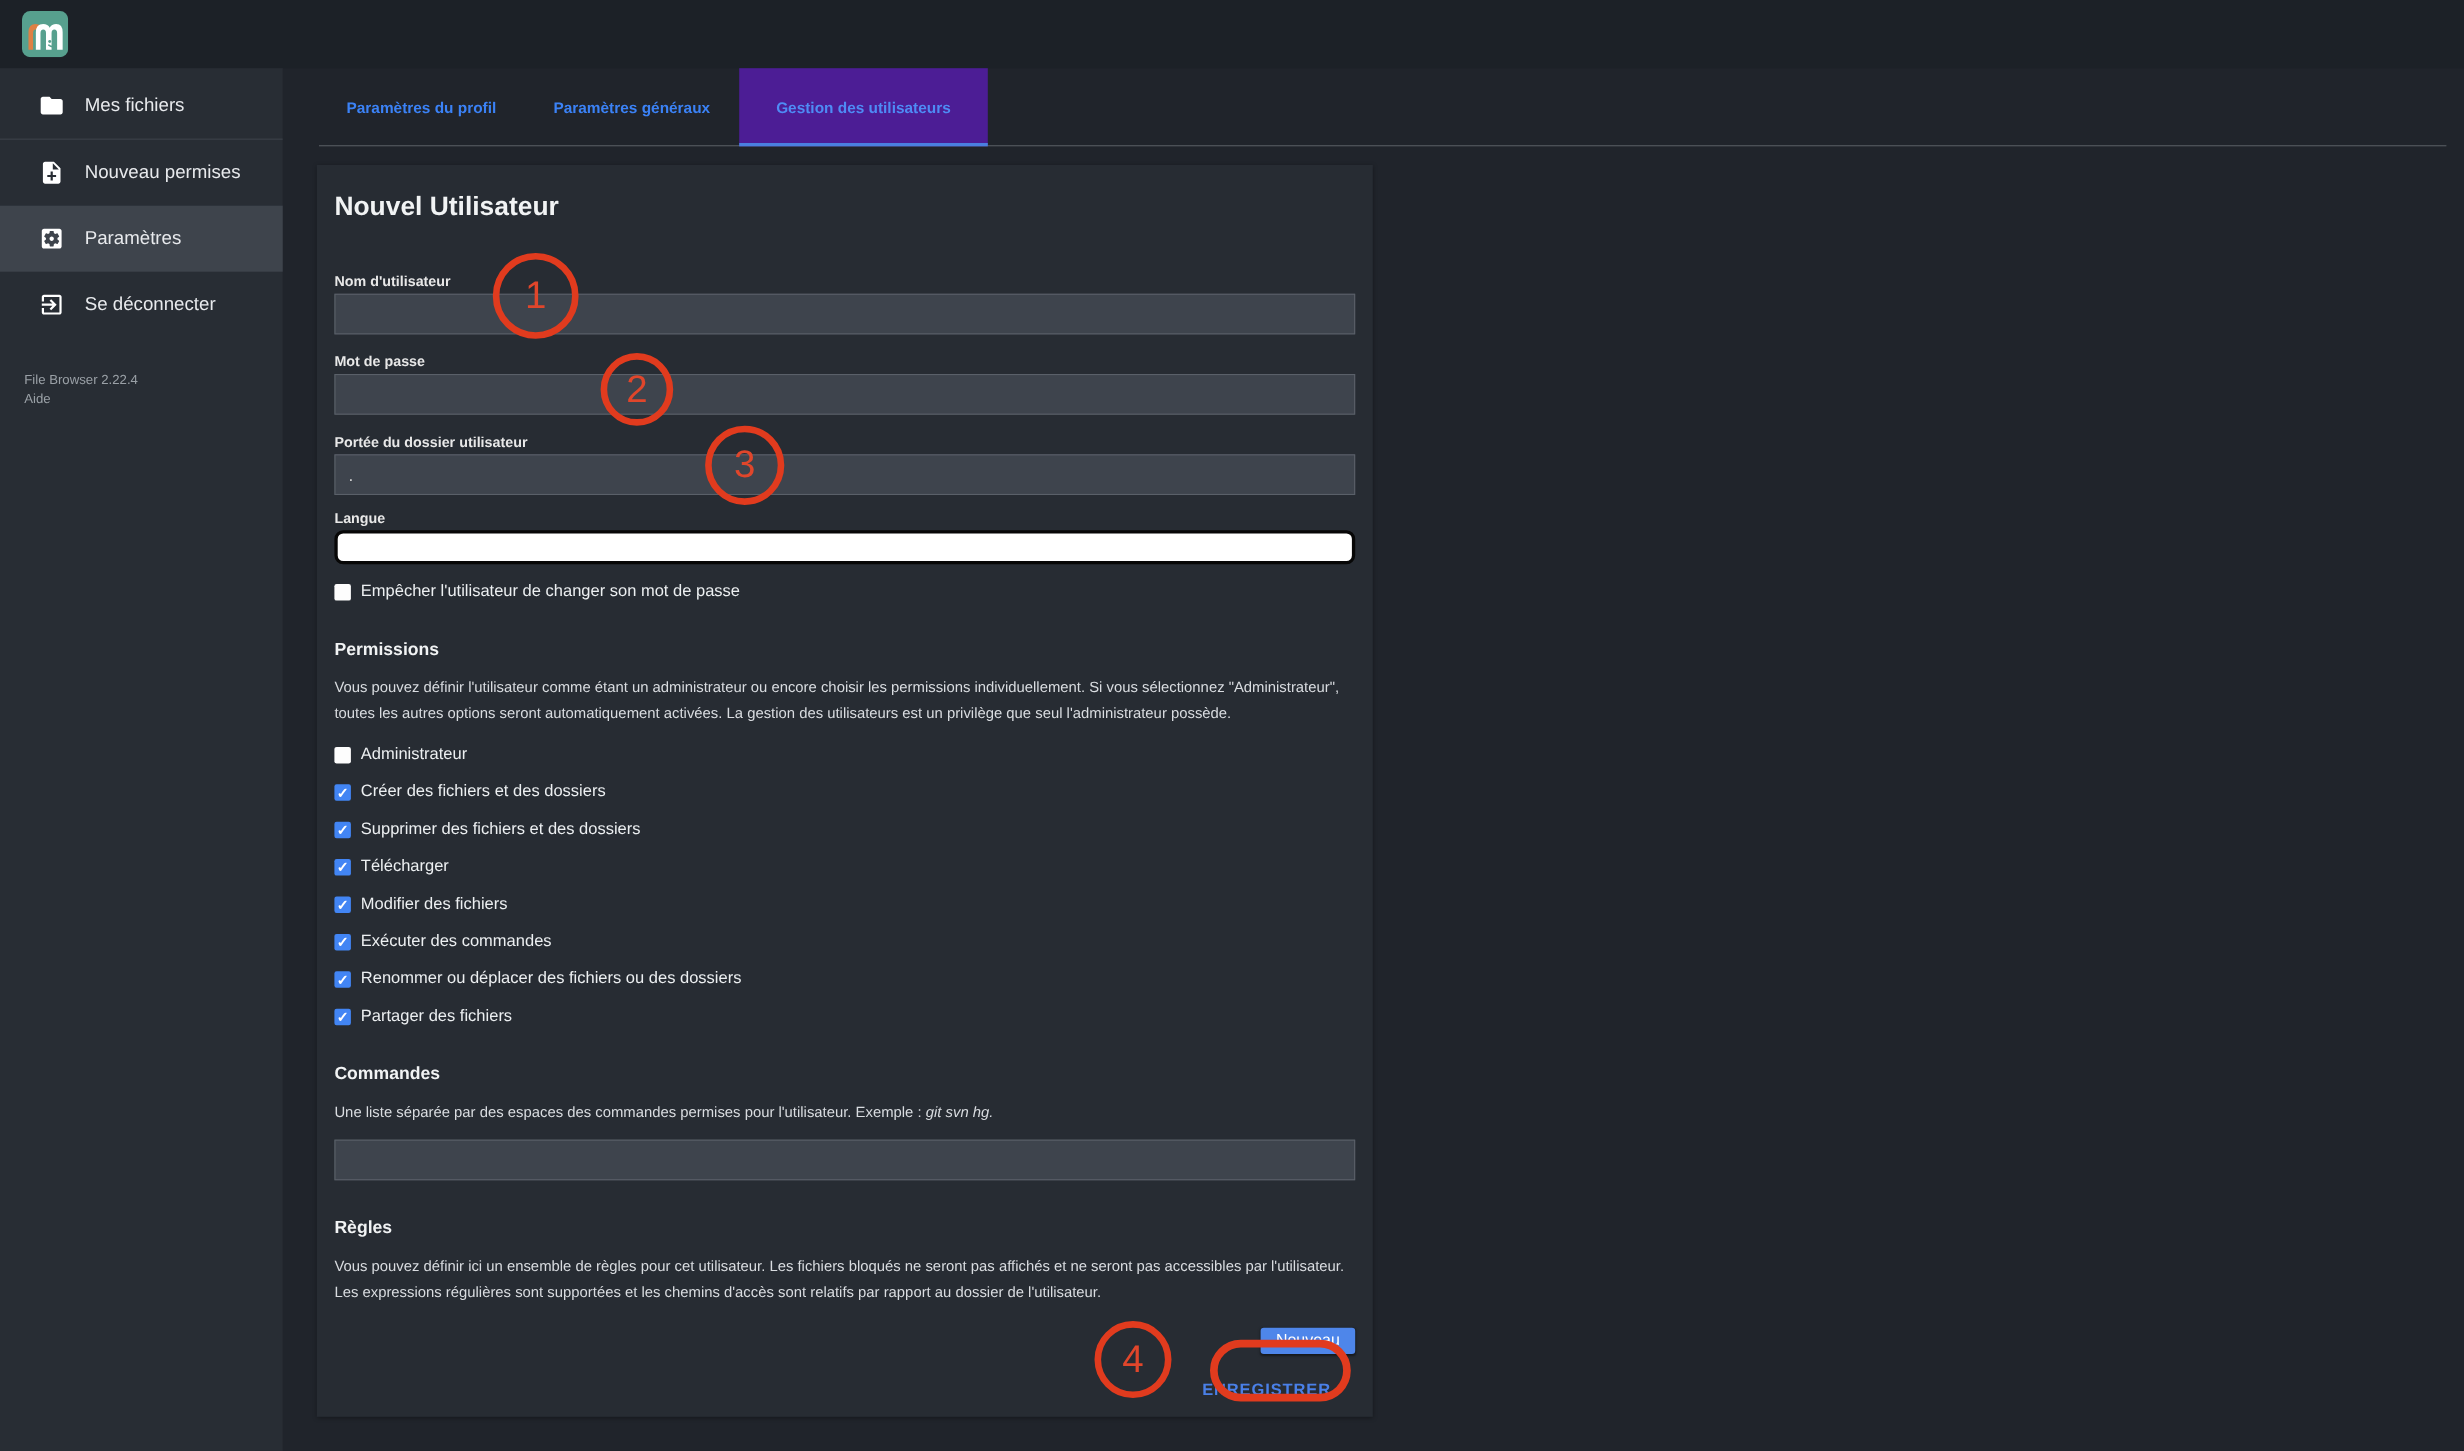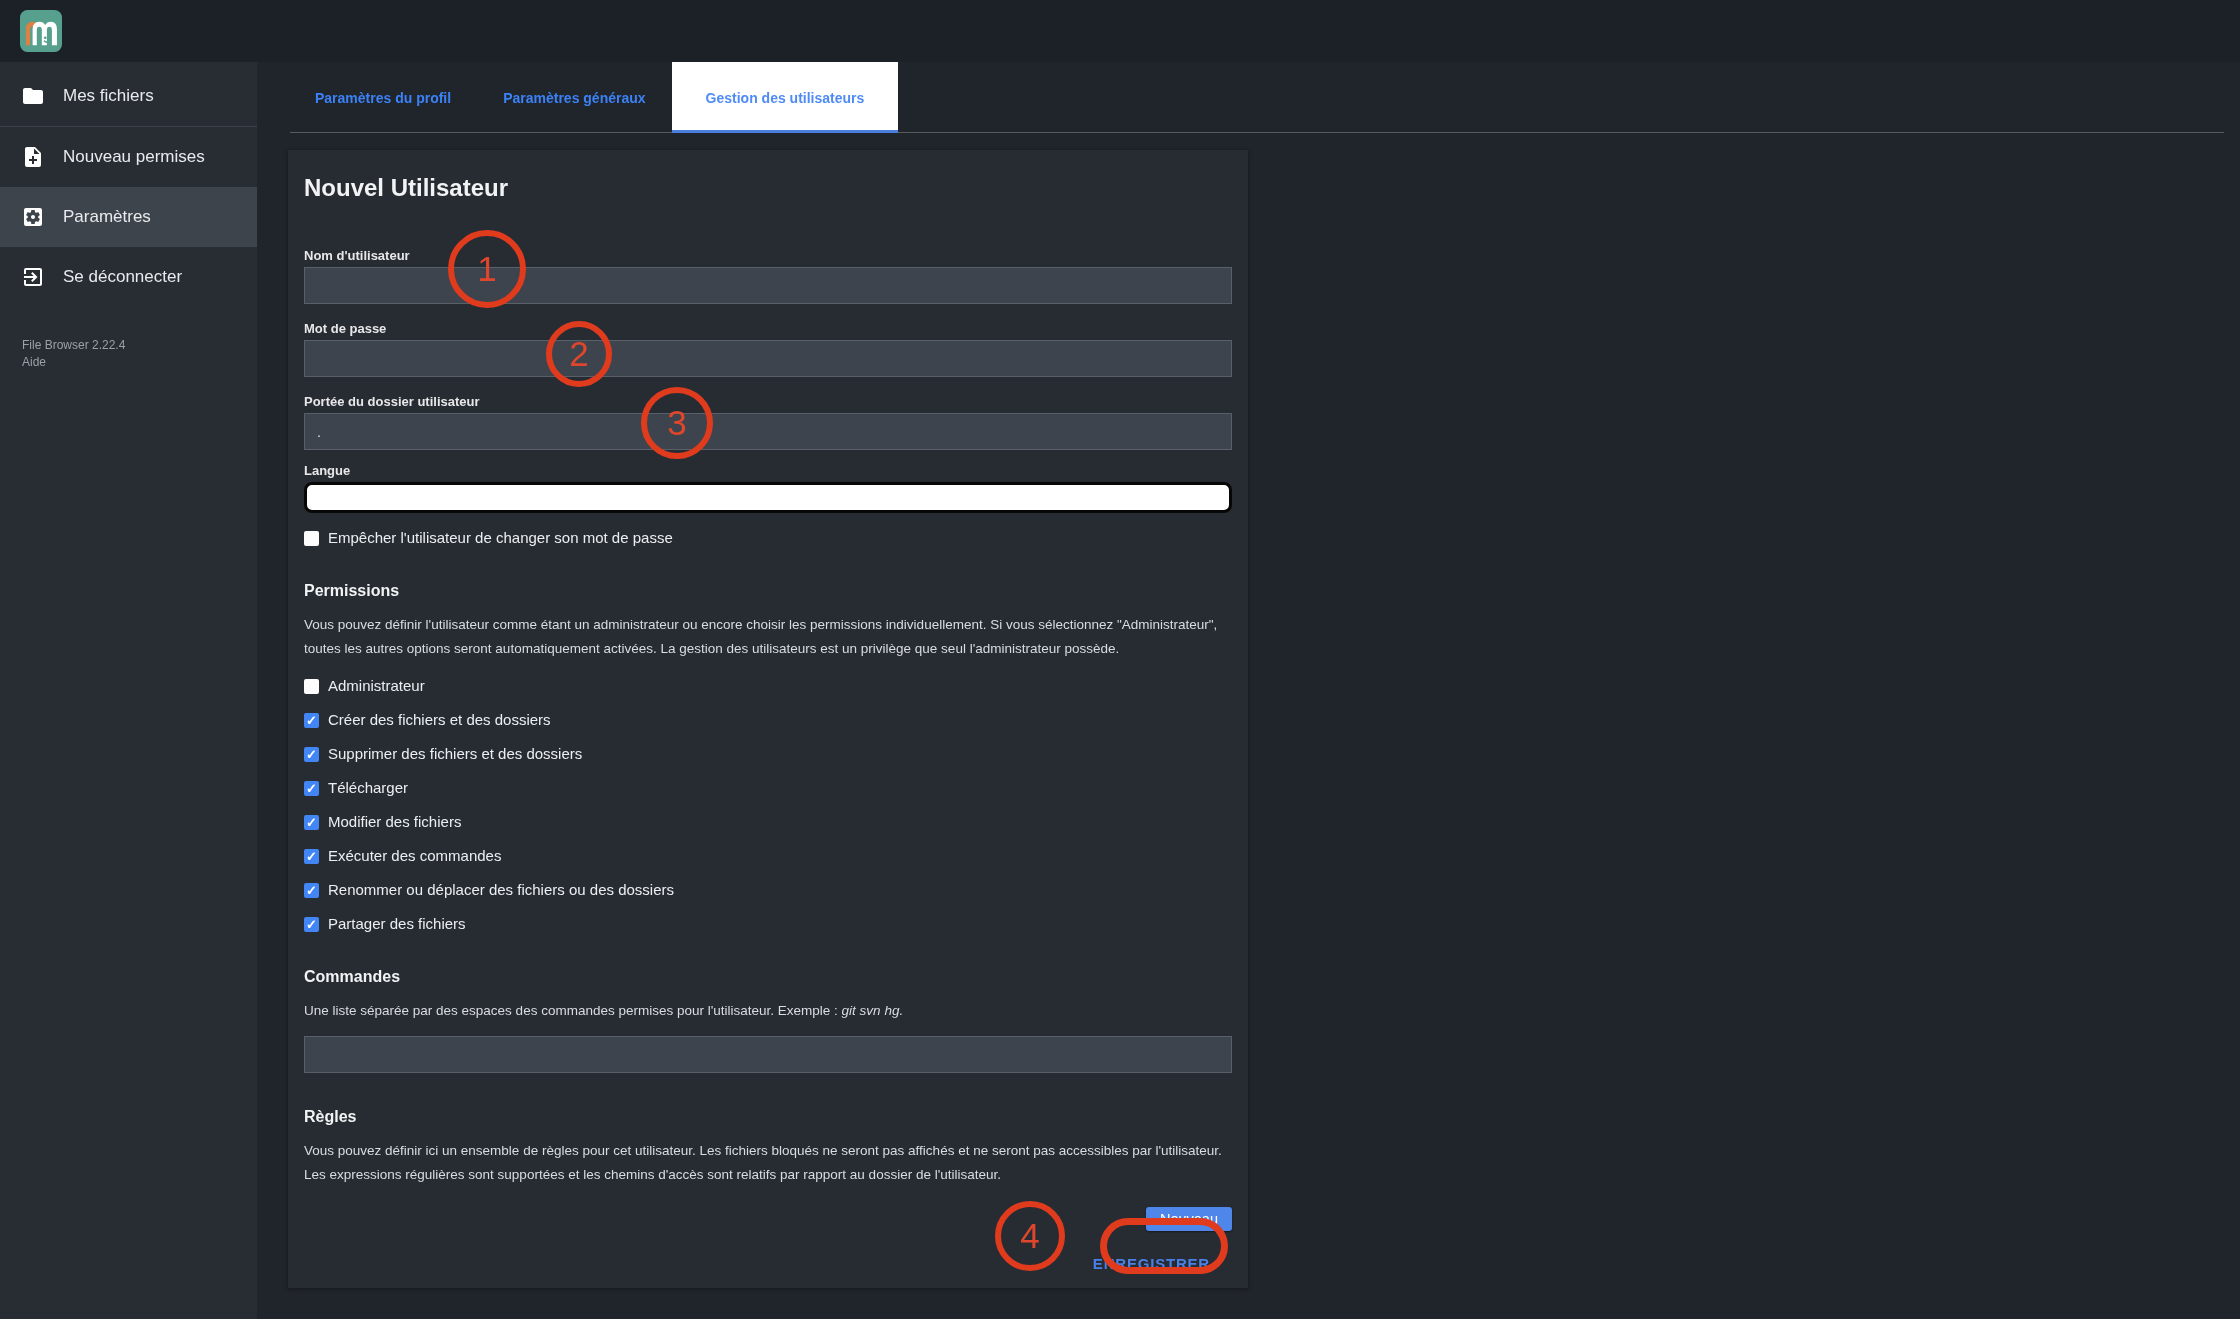--- a/index.html
+++ b/index.html
@@ -6,33 +6,33 @@
   body {
     width:2240px; height:1319px; position:relative; overflow:hidden;
     background:#20242b; font-family:"Liberation Sans", sans-serif;
     -webkit-font-smoothing:antialiased;
   }
   
   .header { position:absolute; left:0; top:0; width:2240px; height:62px; background:#1c2127; }
   .logo { position:absolute; left:20px; top:10px; width:42px; height:42px; cursor:pointer; }
   
   .sidebar { position:absolute; left:0; top:62px; width:257px; height:1257px; background:#282d34; padding-top:4px; box-sizing:border-box; }
-  .nav-item { height:60px; display:flex; align-items:center; padding-left:21px; gap:18px;
+  .nav-item { height:60px; display:flex; align-items:center; padding-left:35px; gap:18px;
     color:#e8eaed; font-size:17px; font-weight:500; cursor:pointer; }
   .nav-item svg { width:24px; height:24px; fill:#ffffff; flex:none; }
   .nav-item.active { background:#3e444c; }
   .nav-divider { height:1px; background:#3c424a; }
   .sidebar-footer { margin-top:30px; padding-left:22px; font-size:12px; color:#9aa0a6; line-height:17px; }
   .sidebar-footer .help { cursor:pointer; }
   
   .tabbar { position:absolute; left:257px; top:62px; width:1983px; height:71px; display:flex; padding-left:32px; box-sizing:border-box; }
   .tabbar-line { position:absolute; left:33px; right:16px; bottom:0; height:1px; background:#565b62; }
   .tab { display:flex; align-items:center; padding:0 26px; font-size:14px; font-weight:700;
     color:#3b82f6; cursor:pointer; position:relative; white-space:nowrap; }
-  .tab.active { color:#4e8bf5; background:#ffffff; padding:0 34px; }
+  .tab.active { color:#4e8bf5; background:#4c1d95; padding:0 34px; }
   .tab.active::after { content:""; position:absolute; left:0; right:0; bottom:0; height:3px; background:#4a7fe0; z-index:2; }
   
   .card { position:absolute; left:288px; top:150px; width:960px; height:1138px;
     background:#272c33; box-sizing:border-box; padding:0 16px; box-shadow:0 1px 4px rgba(0,0,0,.35); }
   .card-title { margin:0; padding-top:24px; font-size:24px; line-height:28px; font-weight:700; color:#f1f3f4; }
   .field-label { font-size:13px; font-weight:700; color:#e8e8e8; line-height:15px; }
   .mt-first { margin-top:46px; } .mt-field { margin-top:17px; } .mt-lang { margin-top:13px; }
   .text-input { display:block; width:100%; height:37px; margin-top:4px; box-sizing:border-box;
     background:#3e444d; border:1px solid #5a6069; color:#e3e3e3; font-size:14px; padding:0 12px;
     font-family:"Liberation Sans", sans-serif; border-radius:0; }

